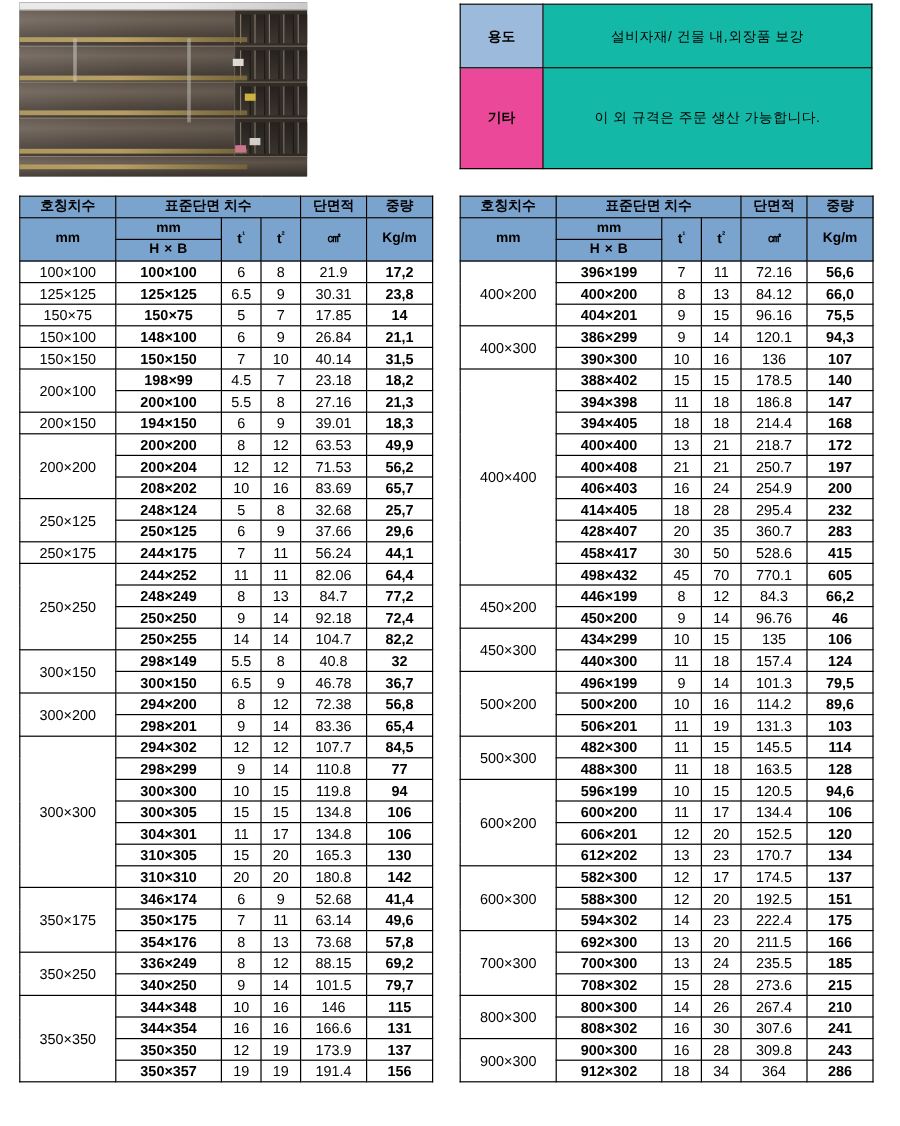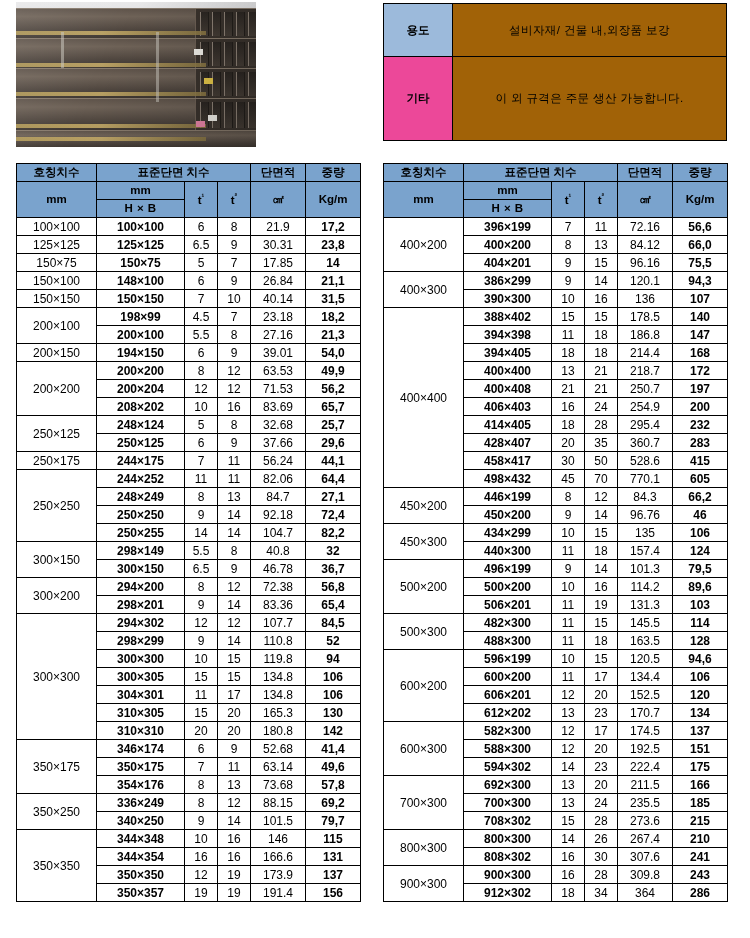--- a/index.html
+++ b/index.html
@@ -106,21 +106,21 @@
     vertical-align: middle;
   }
   td.info-label {
     width: 68px;
     font-weight: bold;
     font-size: 12px;
   }
   td.info-label.use { background: #9cbadb; height: 52px; }
   td.info-label.etc { background: #ec4899; height: 83px; }
   td.info-value {
-    background: #a16207;
+    background: #14b8a6;
     letter-spacing: .4px;
     margin-left: 22px;
   }
 
   
   .spec-wrap {
     position: absolute;
     top: 163px;
   }
   #left-wrap  { left: 16px;  }
@@ -337,21 +337,21 @@
           <td class="c-t">8</td>
           <td class="c-area">27.16</td>
           <td class="c-wt">21,3</td>
         </tr>
         <tr>
           <td class="c-name" rowspan="1">200×150</td>
           <td class="c-dim">194×150</td>
           <td class="c-t">6</td>
           <td class="c-t">9</td>
           <td class="c-area">39.01</td>
-          <td class="c-wt">54,0</td>
+          <td class="c-wt">18,3</td>
         </tr>
         <tr>
           <td class="c-name" rowspan="3">200×200</td>
           <td class="c-dim">200×200</td>
           <td class="c-t">8</td>
           <td class="c-t">12</td>
           <td class="c-area">63.53</td>
           <td class="c-wt">49,9</td>
         </tr>
         <tr>
@@ -397,21 +397,21 @@
           <td class="c-t">11</td>
           <td class="c-t">11</td>
           <td class="c-area">82.06</td>
           <td class="c-wt">64,4</td>
         </tr>
         <tr>
           <td class="c-dim">248×249</td>
           <td class="c-t">8</td>
           <td class="c-t">13</td>
           <td class="c-area">84.7</td>
-          <td class="c-wt">27,1</td>
+          <td class="c-wt">77,2</td>
         </tr>
         <tr>
           <td class="c-dim">250×250</td>
           <td class="c-t">9</td>
           <td class="c-t">14</td>
           <td class="c-area">92.18</td>
           <td class="c-wt">72,4</td>
         </tr>
         <tr>
           <td class="c-dim">250×255</td>
@@ -456,21 +456,21 @@
           <td class="c-t">12</td>
           <td class="c-t">12</td>
           <td class="c-area">107.7</td>
           <td class="c-wt">84,5</td>
         </tr>
         <tr>
           <td class="c-dim">298×299</td>
           <td class="c-t">9</td>
           <td class="c-t">14</td>
           <td class="c-area">110.8</td>
-          <td class="c-wt">52</td>
+          <td class="c-wt">77</td>
         </tr>
         <tr>
           <td class="c-dim">300×300</td>
           <td class="c-t">10</td>
           <td class="c-t">15</td>
           <td class="c-area">119.8</td>
           <td class="c-wt">94</td>
         </tr>
         <tr>
           <td class="c-dim">300×305</td>

